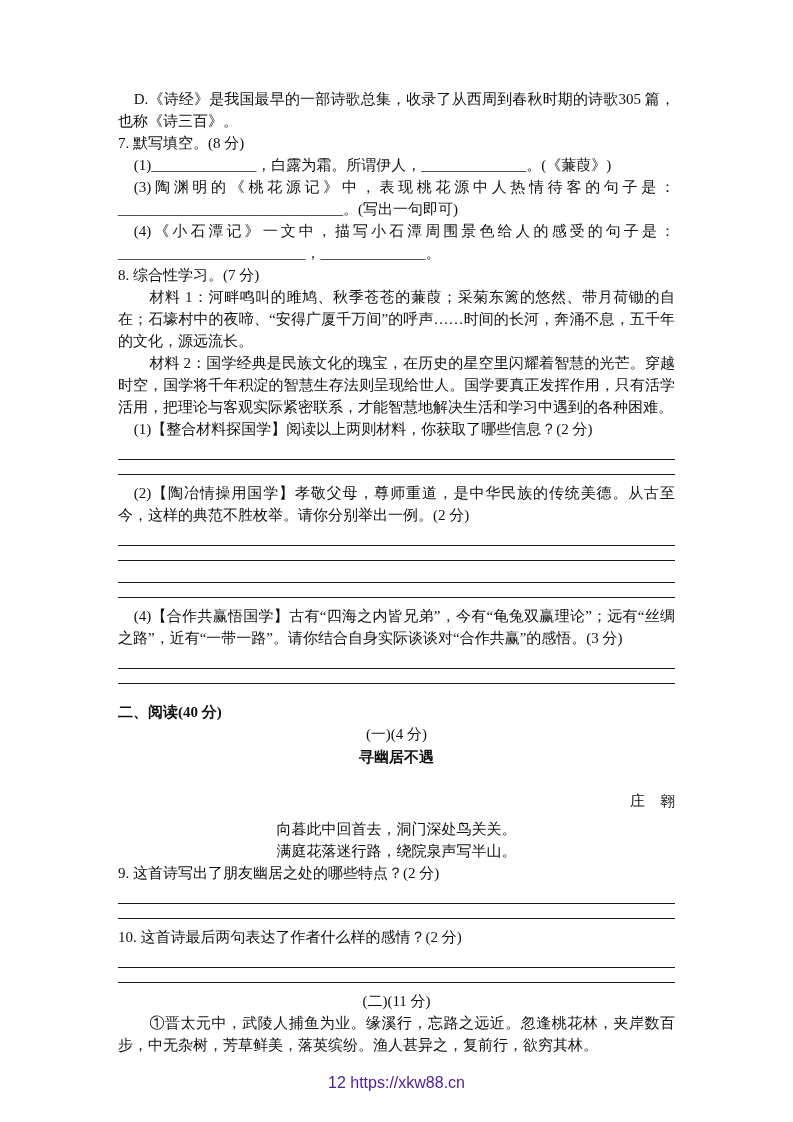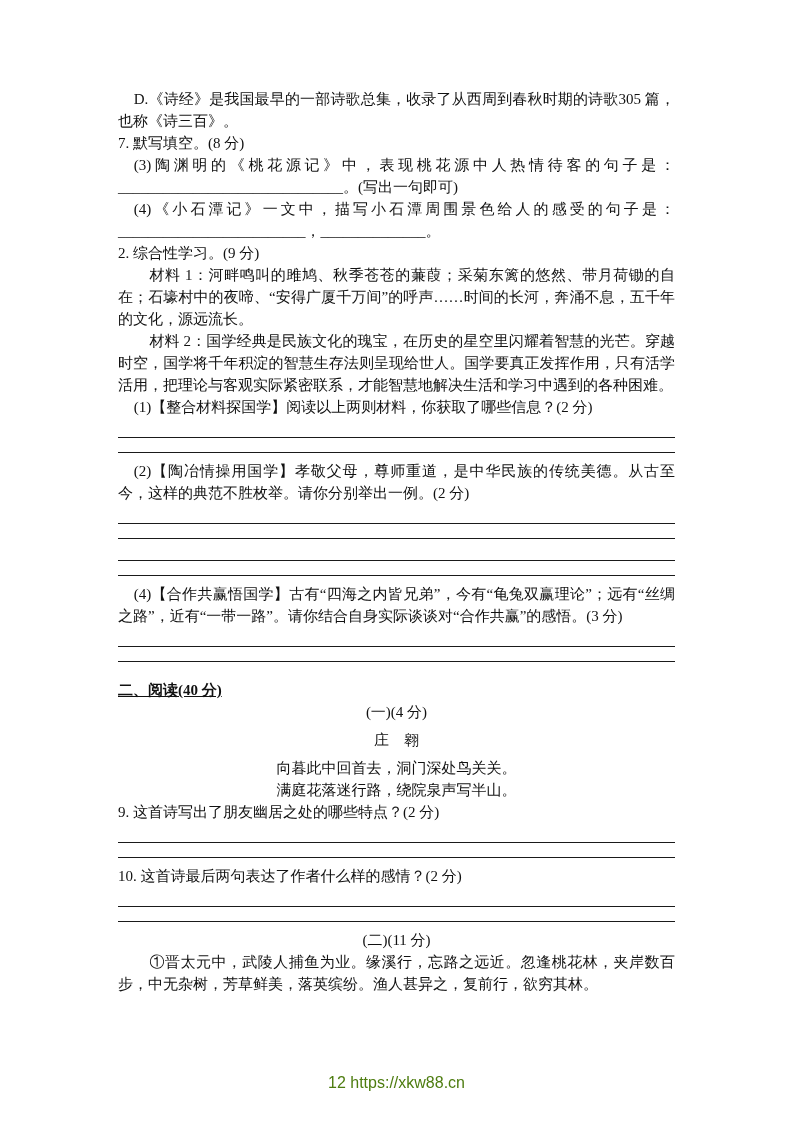--- a/index.html
+++ b/index.html
@@ -18,50 +18,51 @@
     font-family: "Liberation Serif", "DejaVu Serif", serif;
     font-size: 15px;
     line-height: 22px;
     color: #111111;
   }
   p { margin: 0; }
   .justify { text-align: justify; text-justify: inter-ideograph; }
   .indent1 { text-indent: 1.05em; }
   .indent2 { text-indent: 2.1em; }
   .center { text-align: center; }
-  .section-heading { font-weight: bold; margin-top: 17px; text-decoration: underline; }
+  .section-heading { font-weight: bold; margin-top: 17px; }
   .answer-lines { margin: 5px 0 7px 0; }
   .answer-line {
     height: 15px;
     border-bottom: 1px solid #1a1a1a;
   }
   .poem-title { font-weight: bold; margin-top: 1px; }
-  .poem-author { margin: 6px 0 6px 0; }
+  .poem-author { margin: 22px 0 6px 0; text-align: right; }
   .footer {
     position: absolute;
     left: 0;
     right: 0;
     bottom: 28px;
     text-align: center;
     font-size: 16px;
     font-family: "Liberation Sans", "DejaVu Sans", sans-serif;
   }
 </style>
 </head>
 <body>
 
 <div class="page">
 
   <p class="justify indent1">D.《诗经》是我国最早的一部诗歌总集，收录了从西周到春秋时期的诗歌305 篇，也称《诗三百》。</p>
 
   <p>7. 默写填空。(8 分)</p>
+  <p class="justify indent1">(1)______________，白露为霜。所谓伊人，______________。(《蒹葭》)</p>
   <p class="justify indent1">(3)陶渊明的《桃花源记》中，表现桃花源中人热情待客的句子是：______________________________。(写出一句即可)</p>
   <p class="justify indent1">(4)《小石潭记》一文中，描写小石潭周围景色给人的感受的句子是：_________________________，______________。</p>
 
-  <p>2. 综合性学习。(9 分)</p>
+  <p>8. 综合性学习。(7 分)</p>
   <p class="justify indent2">材料 1：河畔鸣叫的雎鸠、秋季苍苍的蒹葭；采菊东篱的悠然、带月荷锄的自在；石壕村中的夜啼、“安得广厦千万间”的呼声……时间的长河，奔涌不息，五千年的文化，源远流长。</p>
   <p class="justify indent2">材料 2：国学经典是民族文化的瑰宝，在历史的星空里闪耀着智慧的光芒。穿越时空，国学将千年积淀的智慧生存法则呈现给世人。国学要真正发挥作用，只有活学活用，把理论与客观实际紧密联系，才能智慧地解决生活和学习中遇到的各种困难。</p>
 
   <p class="justify indent1">(1)【整合材料探国学】阅读以上两则材料，你获取了哪些信息？(2 分)</p>
   <div class="answer-lines">
     <div class="answer-line"></div>
     <div class="answer-line"></div>
   </div>
 
   <p class="justify indent1">(2)【陶冶情操用国学】孝敬父母，尊师重道，是中华民族的传统美德。从古至今，这样的典范不胜枚举。请你分别举出一例。(2 分)</p>
@@ -79,20 +80,21 @@
   <div class="answer-lines">
     <div class="answer-line"></div>
     <div class="answer-line"></div>
   </div>
 
   <p class="section-heading">二、阅读(40 分)</p>
 
   <p class="center">(一)(4 分)</p>
 
   <div>
+    <p class="center poem-title">寻幽居不遇</p>
     <p class="center poem-author">庄　翱</p>
     <p class="center">向暮此中回首去，洞门深处鸟关关。</p>
     <p class="center">满庭花落迷行路，绕院泉声写半山。</p>
   </div>
 
   <p class="justify">9. 这首诗写出了朋友幽居之处的哪些特点？(2 分)</p>
   <div class="answer-lines">
     <div class="answer-line"></div>
     <div class="answer-line"></div>
   </div>
@@ -100,15 +102,15 @@
   <p class="justify">10. 这首诗最后两句表达了作者什么样的感情？(2 分)</p>
   <div class="answer-lines">
     <div class="answer-line"></div>
     <div class="answer-line"></div>
   </div>
 
   <p class="center">(二)(11 分)</p>
 
   <p class="justify indent2">①晋太元中，武陵人捕鱼为业。缘溪行，忘路之远近。忽逢桃花林，夹岸数百步，中无杂树，芳草鲜美，落英缤纷。渔人甚异之，复前行，欲穷其林。</p>
 
-  <div class="footer" style="color: #4d7c0f;">12 https://xkw88.cn</div>
+  <div class="footer" style="color: #4c1d95;">12 https://xkw88.cn</div>
 
 </div>
 
 </body></html>

